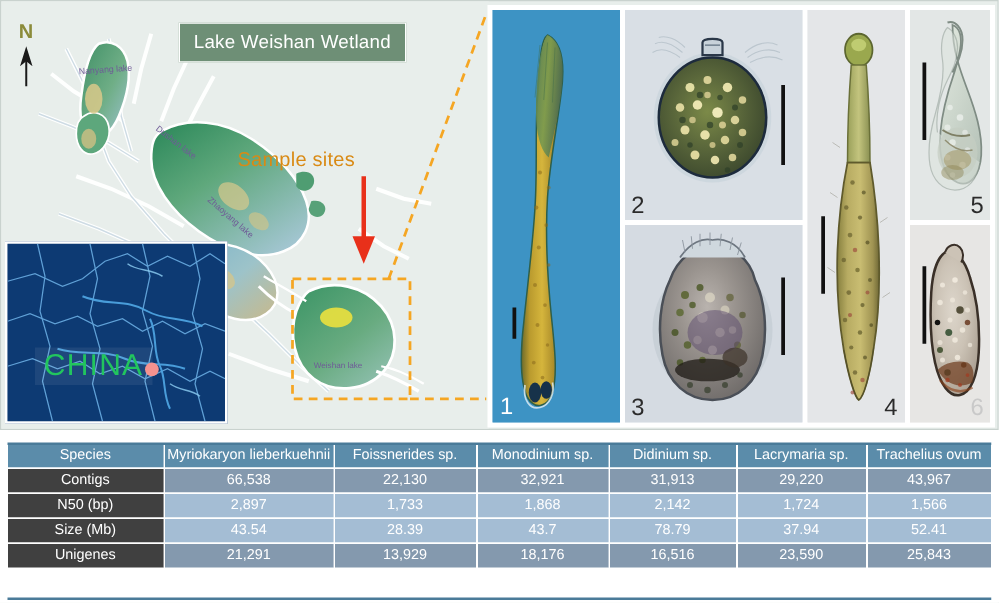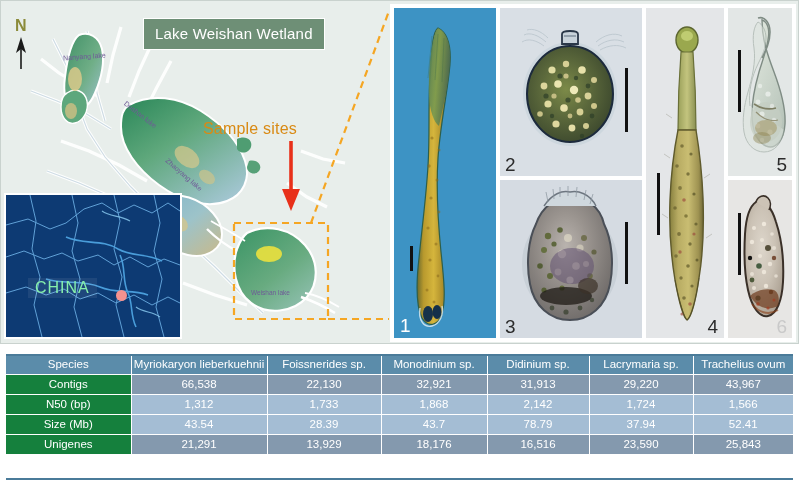--- a/index.html
+++ b/index.html
@@ -44,21 +44,21 @@
     background: #6e8f76;
     color: #ffffff;
     font-size: 15px;
     padding: 6px 11px 7px 11px;
     border: 1px solid #ffffff;
     white-space: nowrap;
     letter-spacing: .2px;
   }
 
   #sample-sites-label {
-    position: absolute; left: 202px; top: 119px;
+    position: absolute; left: 189px; top: 119px;
     font-size: 16px;
     color: #d98a14;
     white-space: nowrap;
     letter-spacing: .2px;
   }
 
   .lake-label {
     position: absolute;
     font-size: 7px;
     color: #6f5b97;
@@ -74,21 +74,21 @@
   #china-inset {
     position: absolute; left: 3px; top: 192px;
     width: 178px; height: 146px;
     background: #0d3a73;
     border: 2px solid #ffffff;
     overflow: hidden;
   }
   #china-inset svg { position: absolute; left: 0; top: 0; }
   #china-text {
     position: absolute; left: 22px; top: 83px;
-    font-size: 16px; color: #86efac;
+    font-size: 24px; color: #22c55e;
     letter-spacing: 1px;
     background: rgba(255,255,255,.07);
     padding: 1px 7px;
   }
   #china-dot {
     position: absolute; left: 110px; top: 95px;
     width: 11px; height: 11px; border-radius: 50%;
     background: #f4928f;
   }
 
@@ -166,21 +166,21 @@
   }
   table#stats-table th:last-child,
   table#stats-table td:last-child { border-right: none; }
   table#stats-table tr:last-child td { border-bottom: none; }
 
   thead th { background: #5b8caa; font-weight: normal; }
   thead th.rowhead { background: #5b8caa; }
   .sp-name { }
   .sp-suffix { font-style: normal; }
 
-  tbody td.rowhead { background: #15803d; }
+  tbody td.rowhead { background: #404040; }
   tbody tr.odd  td.val { background: #8499ae; }
   tbody tr.even td.val { background: #a4bdd4; }
 
   #table-border-top, #table-border-bottom {
     position: absolute; left: 6px; width: 787px;
     height: 2px; background: #4a7b99;
   }
   #table-border-top { top: 4px; }
   #table-border-bottom { top: 128px; }
 </style>
@@ -675,21 +675,21 @@
           <td class="rowhead">Contigs</td>
           <td class="val">66,538</td>
           <td class="val">22,130</td>
           <td class="val">32,921</td>
           <td class="val">31,913</td>
           <td class="val">29,220</td>
           <td class="val">43,967</td>
         </tr>
         <tr class="even">
           <td class="rowhead">N50 (bp)</td>
-          <td class="val">1,312</td>
+          <td class="val">2,897</td>
           <td class="val">1,733</td>
           <td class="val">1,868</td>
           <td class="val">2,142</td>
           <td class="val">1,724</td>
           <td class="val">1,566</td>
         </tr>
         <tr class="even">
           <td class="rowhead">Size (Mb)</td>
           <td class="val">43.54</td>
           <td class="val">28.39</td>

